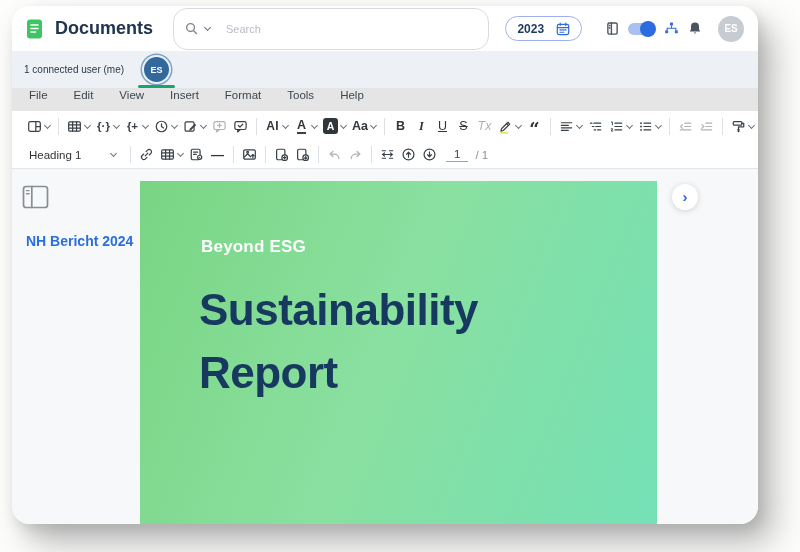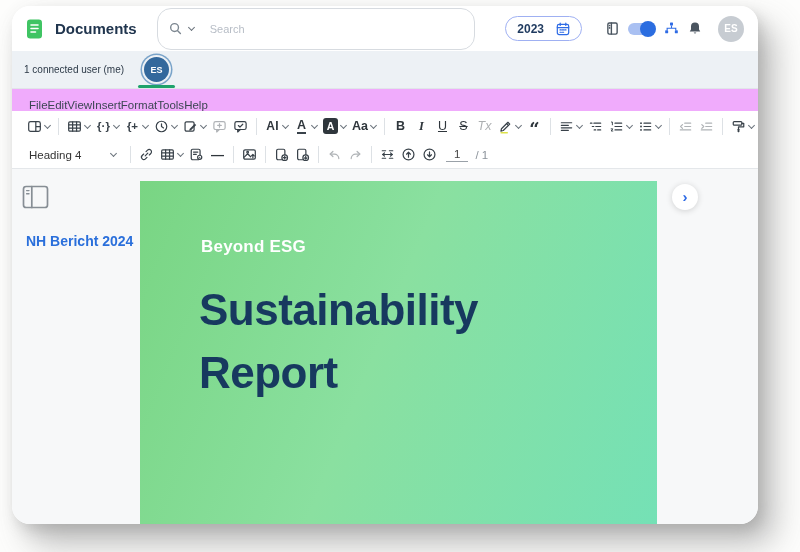--- a/index.html
+++ b/index.html
@@ -2,42 +2,42 @@
 <html><head>
 <meta charset="utf-8">
 <style>
   *{box-sizing:border-box;margin:0;padding:0}
   html,body{width:800px;height:552px;overflow:hidden;background:#fdfdfc;font-family:"Liberation Sans",sans-serif}
   .window{position:absolute;left:12px;top:6px;width:746px;height:518px;background:#fff;border-radius:18px;
     box-shadow:16px 20px 32px rgba(110,110,110,.45),4px 6px 14px rgba(130,130,130,.28);overflow:hidden}
   
   .topbar{position:absolute;left:0;top:0;right:0;height:45px;display:flex;align-items:center;padding:0 14px;gap:8px;background:#fff}
   .logo{display:flex;align-items:center;justify-content:center}
-  .app-title{font-size:15px;font-weight:700;color:#20354e;margin-left:4px}
+  .app-title{font-size:18px;font-weight:700;color:#20354e;margin-left:4px}
   .search{width:318px;height:42px;border:1px solid #d7dbe0;border-radius:14px;display:flex;align-items:center;padding:0 11px;margin-left:12px;background:#fff}
   .search .ph{color:#b7bdc6;font-size:11px;margin-left:16px}
   .chev{width:5px;height:5px;border-right:1.4px solid #6a737c;border-bottom:1.4px solid #6a737c;transform:rotate(45deg);display:inline-block;flex:none;margin-top:-2px}
   .search .chev{margin-left:7px}
   .spacer{flex:1}
   .pill{height:25px;border-radius:13px;display:flex;align-items:center;gap:12px;padding:0 11px;font-size:12px;font-weight:700;color:#1f3a5f;background:#fff}
   .pill.year{border:1.5px solid #9fb0f2}
   .pill.group{border:1.5px solid #8ed6a4;margin-left:10px}
   .cluster{display:flex;align-items:center;gap:9px;margin-left:16px;margin-right:8px}
   .toggle{width:27px;height:12px;border-radius:7px;background:#a9c0f2;position:relative}
   .toggle .knob{position:absolute;right:-1px;top:-2px;width:16px;height:16px;border-radius:50%;background:#2b6de0}
   .avatar{width:26px;height:26px;border-radius:50%;background:#c7ccd2;color:#fff;font-size:10px;font-weight:700;display:flex;align-items:center;justify-content:center}
   
   .presence{position:absolute;top:45px;left:0;right:0;height:38px;background:#edf1f5;border-bottom:1px solid #e1e5e9;display:flex;align-items:center;padding:0 12px}
   .presence-label{font-size:10px;color:#2c3947;margin-right:16px}
   .pslot{position:relative;height:100%;display:flex;align-items:center;padding:0 4px}
   .pavatar{width:25px;height:25px;border-radius:50%;background:#33689c;color:#fff;font-size:9px;font-weight:700;display:flex;align-items:center;justify-content:center;
     box-shadow:0 0 0 2px #edf1f5,0 0 0 3.5px #79a3c9}
   .pslot .uline{position:absolute;left:-2px;bottom:0;width:37px;height:3px;background:#1ea26b;border-radius:2px}
   
-  .menubar{position:absolute;top:83px;left:0;right:0;height:22px;display:flex;align-items:flex-end;gap:0;padding:0 17px;background:#f0abfc}
+  .menubar{position:absolute;top:83px;left:0;right:0;height:22px;display:flex;align-items:flex-start;gap:26px;padding:0 17px;background:#e5e5e5}
   .menu-item{font-size:11.5px;color:#3c4653}
   
   .tb{position:absolute;left:0;right:0;display:flex;align-items:center;padding:0 12px;background:#fff;color:#39424a}
   .tb1{top:105px;height:30px}
   .tb2{top:135px;height:28px;border-bottom:1px solid #e4e7ea}
   .tbtn{display:flex;align-items:center;gap:3px;padding:2px 3px;border-radius:4px;flex:none}
   .tbtn.dis{opacity:.4}
   .tic{display:flex;align-items:center;justify-content:center;min-width:15px}
   .tic svg{width:15px;height:15px;display:block}
   .tlabel{font-size:12.5px;color:#2f363c;line-height:14px}
@@ -347,21 +347,21 @@
             <rect x="2.4" y="2.8" width="9.2" height="3.8" rx="1"></rect>
             <path d="M11.6 4.7h2v3.6H8v2.1"></path>
             <rect x="7" y="10.4" width="2" height="3.6" rx=".6" fill="currentColor" stroke="none"></rect>
           </svg>
         </span>
         <span class="chev"></span>
       </span>
     </div>
   <div class="tb tb2">
     <div class="style-select">
-      <span class="sname">Heading 4</span>
+      <span class="sname">Heading 1</span>
       <span class="chev"></span>
     </div>
     <span class="tb-div"></span>
     <span id="tb2-items" style="display:flex;align-items:center">
         <span class="tbtn">
           <span class="tic">
             <svg viewBox="0 0 16 16" fill="none" stroke="currentColor" stroke-width="1.3" stroke-linecap="round" stroke-linejoin="round">
               <path d="M6.6 9.4l2.8-2.8"></path>
               <path d="M7.5 5l1.6-1.6a2.4 2.4 0 013.5 3.5L11 8.5"></path>
               <path d="M8.5 11l-1.6 1.6a2.4 2.4 0 01-3.5-3.5L5 7.5"></path>

